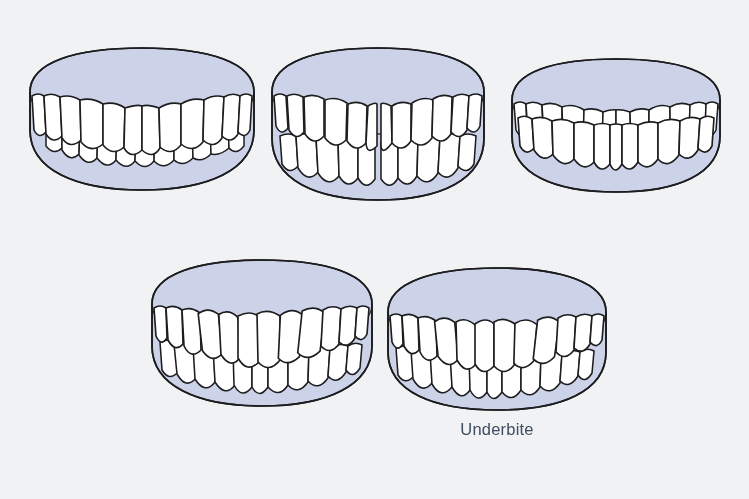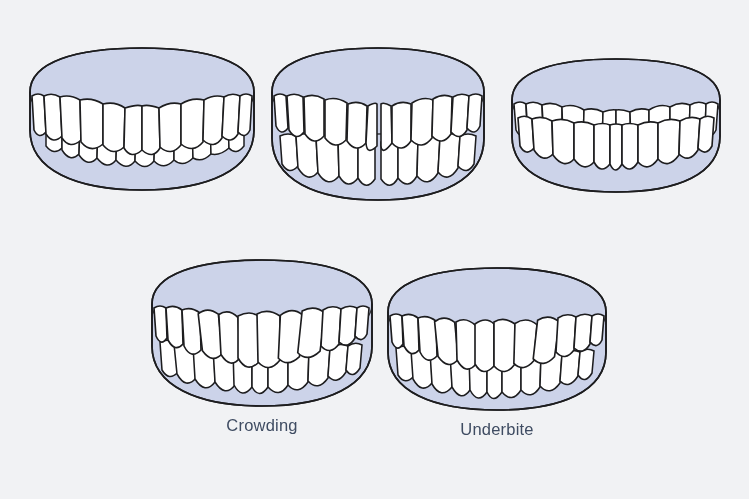--- a/index.html
+++ b/index.html
@@ -231,21 +231,20 @@
 
           <path d="M139 58 Q150 48 161 56 L161 98 Q150 110 140 101 Z" transform="rotate(4 150 77)"></path>
           <path d="M160 54 Q172 46 183 54 L182 92 Q171 105 160 96 Z" transform="rotate(6 171 74)"></path>
           <path d="M183 52 Q192 46 201 51 L199 86 Q190 98 181 88 Z"></path>
           <path d="M201 51 Q209 46 217 50 L215 80 Q208 92 199 84 Z"></path>
           <path d="M217 50 Q223 46 229 50 L227 76 Q222 86 215 78 Z"></path>
         </g>
       </g>
       <path d="M12 46 C12 16 58 2 122 2 C186 2 232 16 232 46 L232 88 C232 128 186 148 122 148 C58 148 12 128 12 88 Z" fill="none" stroke="#1d1d1f" stroke-width="1.7"></path>
     </svg>
-    <div class="fig-label">Crowding</div>
   </div>
 
   <div class="figure" id="fig-crossbite">
     <svg width="238" height="148" viewBox="0 0 238 148">
       <defs>
         <clipPath id="cb-clip">
           <path d="M10 46 C10 16 56 2 119 2 C182 2 228 16 228 46 L228 86 C228 126 182 144 119 144 C56 144 10 126 10 86 Z"></path>
         </clipPath>
       </defs>
       <path d="M10 46 C10 16 56 2 119 2 C182 2 228 16 228 46 L228 86 C228 126 182 144 119 144 C56 144 10 126 10 86 Z" fill="#ccd3e9" stroke="#1d1d1f" stroke-width="1.6"></path>

